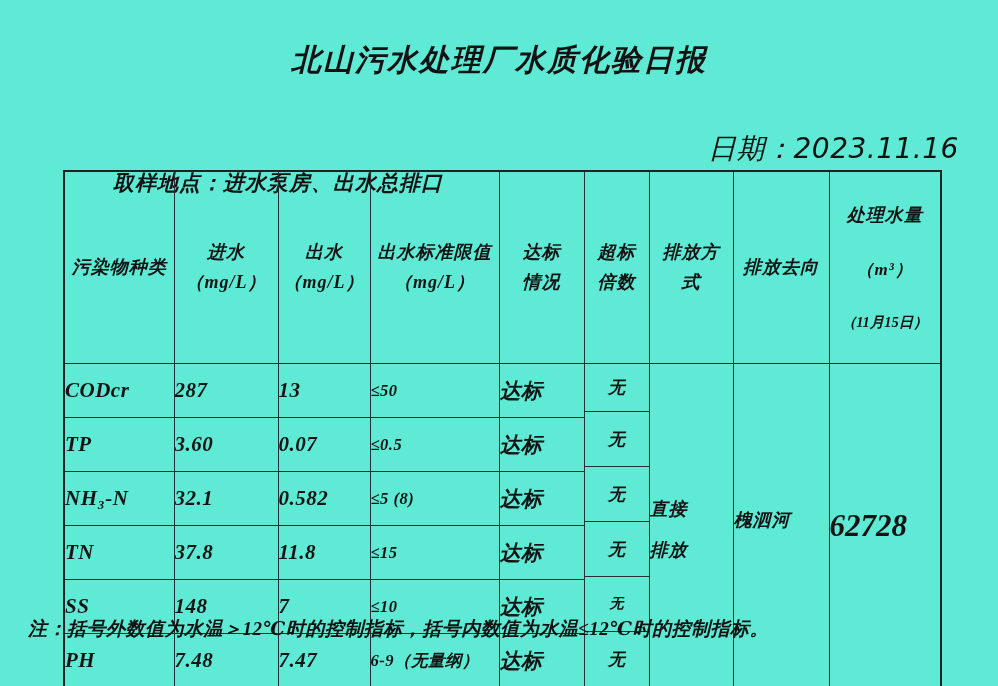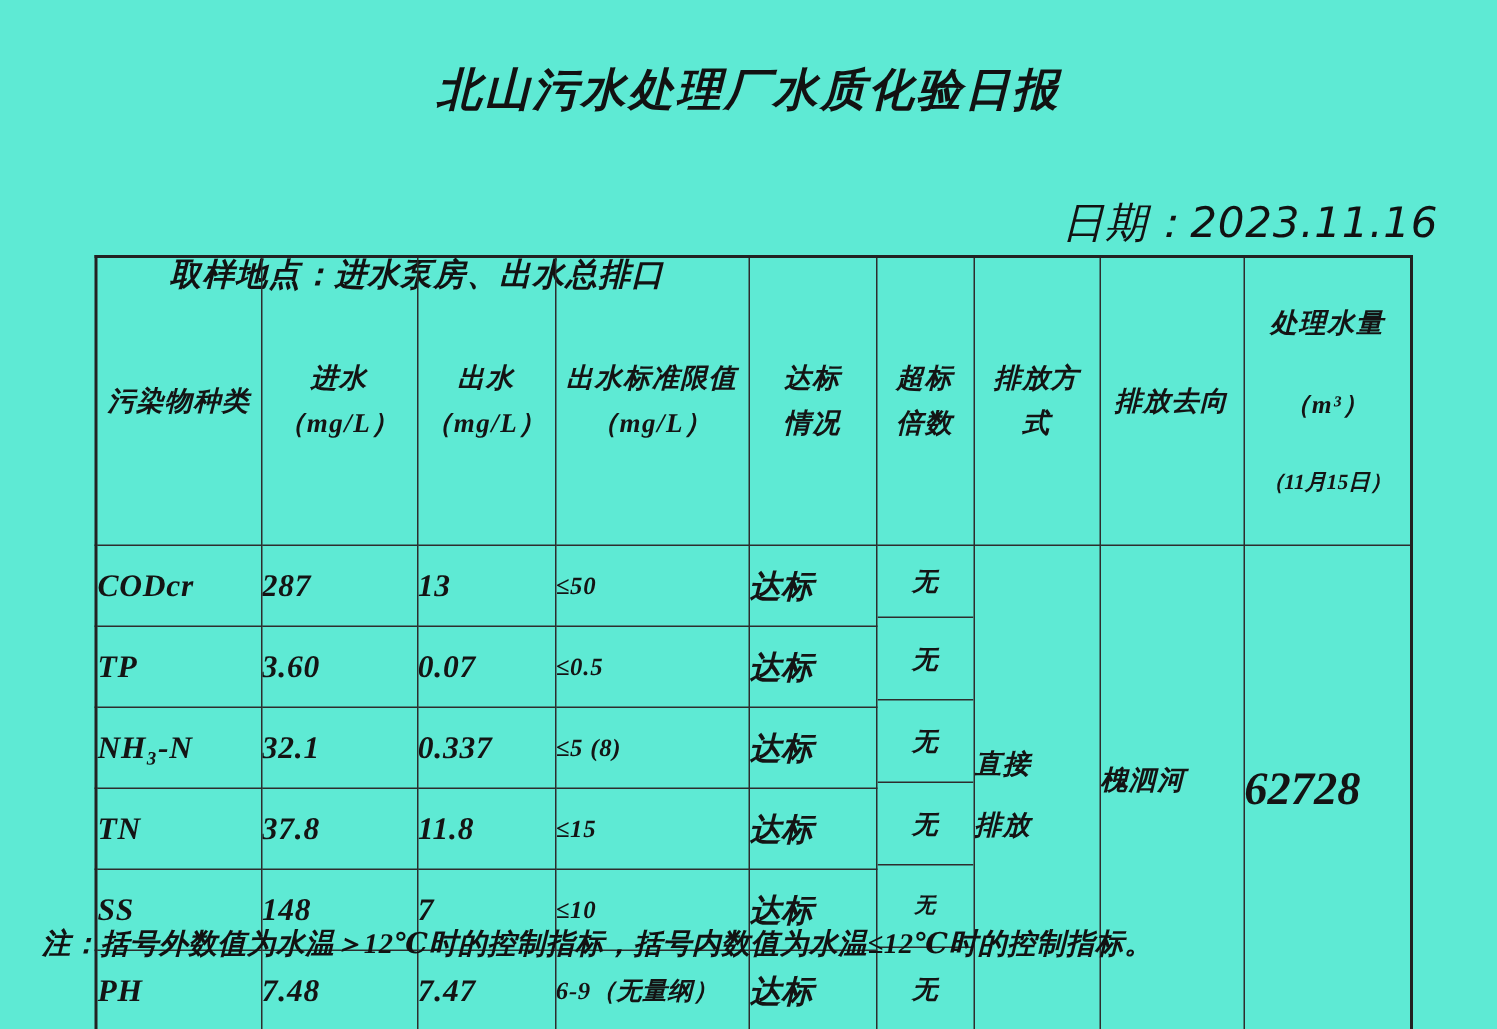--- a/index.html
+++ b/index.html
@@ -148,21 +148,21 @@
       <td class="c-name">TP</td>
       <td class="c-num">3.60</td>
       <td class="c-num">0.07</td>
       <td class="c-limit">≤0.5</td>
       <td class="c-status">达标</td>
     </tr>
 
     <tr class="drow">
       <td class="c-name">NH₃-N</td>
       <td class="c-num">32.1</td>
-      <td class="c-num">0.337</td>
+      <td class="c-num">0.582</td>
       <td class="c-limit">≤5 (8)</td>
       <td class="c-status">达标</td>
     </tr>
 
     <tr class="drow">
       <td class="c-name">TN</td>
       <td class="c-num">37.8</td>
       <td class="c-num">11.8</td>
       <td class="c-limit">≤15</td>
       <td class="c-status">达标</td>

